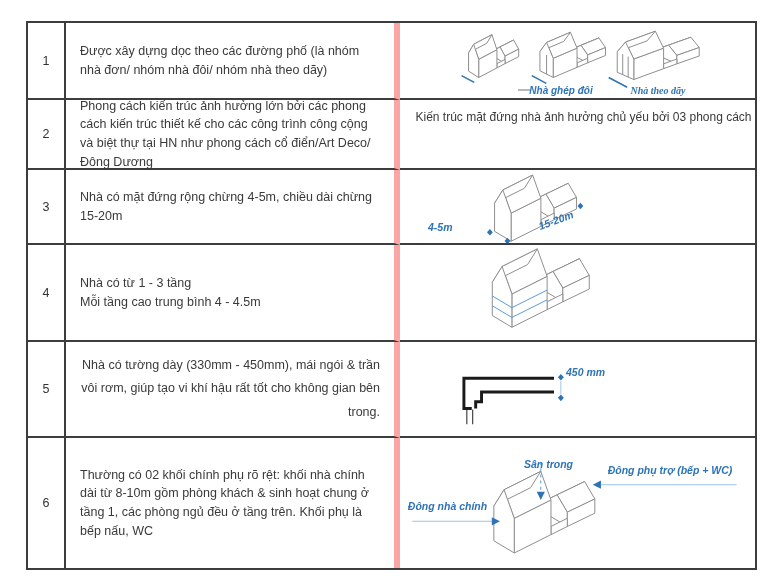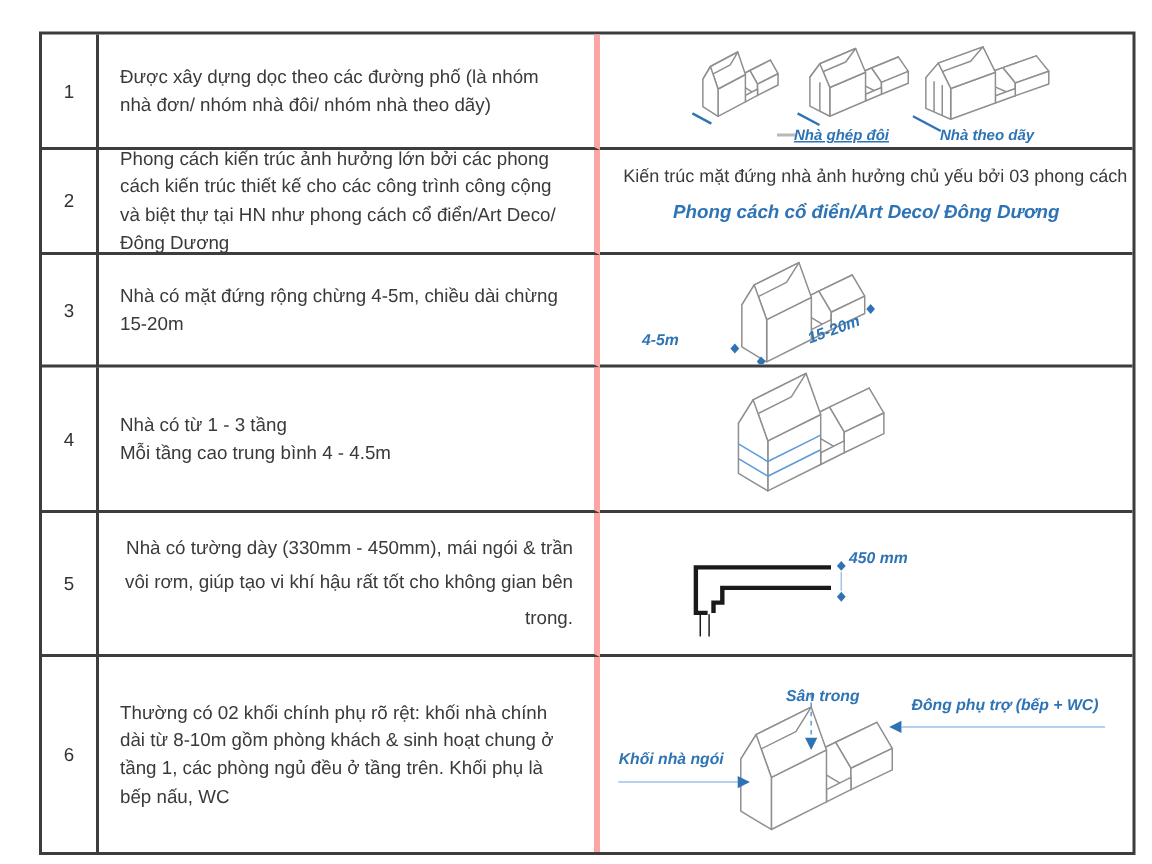--- a/index.html
+++ b/index.html
@@ -2,21 +2,21 @@
 <html><head>
 <meta charset="utf-8">
 <style>
   html,body{margin:0;padding:0;}
   body{width:768px;height:576px;background:#ffffff;font-family:"Liberation Sans",sans-serif;position:relative;overflow:hidden;}
   .table{position:absolute;left:26px;top:21px;width:727px;height:545px;border:2px solid #3d3d3d;display:grid;
          grid-template-columns:38px 334px 1fr;grid-template-rows:77px 70px 75px 97px 96px 1fr;background:#fff;}
   .cell{box-sizing:border-box;}
   .c1{border-right:2px solid #3d3d3d;display:flex;align-items:center;justify-content:center;
       font-size:12.5px;color:#333;}
-  .c2{border-right:4px solid #fca5a5;display:flex;align-items:center;padding:6px 14px;
+  .c2{border-right:6px solid #fca5a5;display:flex;align-items:center;padding:6px 14px;
       font-size:12.5px;line-height:1.5;color:#3a3a3a;white-space:pre-line;}
   .row-b{border-bottom:2px solid #3d3d3d;}
   .c2.sp{line-height:1.85;text-align:right;}
   .c3{position:relative;overflow:hidden;}
   .figsvg{position:absolute;left:0;top:0;width:100%;height:100%;}
   .house path{fill:#ffffff;stroke:#8f8f8f;stroke-width:1;stroke-linejoin:round;vector-effect:non-scaling-stroke;}
   .house line{stroke:#8f8f8f;stroke-width:1;vector-effect:non-scaling-stroke;}
   .divline{stroke:#8f8f8f;stroke-width:1;vector-effect:non-scaling-stroke;}
   .floorline{stroke:#5b9bd5;stroke-width:1;vector-effect:non-scaling-stroke;}
   .bluemark{stroke:#2e74b5;stroke-width:1.6;}
@@ -72,29 +72,28 @@
           <use href="#house-shape"></use>
         <line class="divline" x1="14.6" y1="84" x2="14.6" y2="50"></line>
         <line class="divline" x1="21.2" y1="88" x2="21.2" y2="54"></line>
         </g>
       <line class="bluemark" x1="55" y1="54" x2="68" y2="61"></line>
       <line class="bluemark" x1="127" y1="54" x2="142" y2="62"></line>
       <line class="bluemark" x1="206" y1="56" x2="225" y2="66"></line>
     </svg>
     <div class="bluelabel" style="left:46px;top:60px;width:74px;text-align:center;margin-top:24px;">Nhà đơn lẻ</div>
     <div class="dash" style="left:118px;top:66px;width:12px;"></div>
-    <div class="bluelabel" style="left:126px;top:62px;width:70px;text-align:center;text-decoration:underline;">Nhà ghép đôi</div>
-    <div class="bluelabel" style="left:222px;top:62px;width:72px;text-align:center;">Nhà theo dãy</div>
+    <div class="bluelabel" style="left:126px;top:62px;width:70px;text-align:center;">Nhà ghép đôi</div>
+    <div class="bluelabel" style="left:222px;top:62px;width:72px;text-align:center;font-family:Liberation Serif, serif;">Nhà theo dãy</div>
   </div>
 
   <div class="cell c1 row-b">2</div>
   <div class="cell c2 row-b">Phong cách kiến trúc ảnh hưởng lớn bởi các phong cách kiến trúc thiết kế cho các công trình công cộng và biệt thự tại HN như phong cách cổ điển/Art Deco/ Đông Dương</div>
   <div class="cell c3 row-b">
     <div class="fig2line1">Kiến trúc mặt đứng nhà ảnh hưởng chủ yếu bởi 03 phong cách</div>
-    <div class="fig2line2">Phong cách cổ điển/Art Deco/ Đông Dương</div>
   </div>
 
   <div class="cell c1 row-b">3</div>
   <div class="cell c2 row-b">Nhà có mặt đứng rộng chừng 4-5m, chiều dài chừng 15-20m</div>
   <div class="cell c3 row-b">
     <svg class="figsvg" viewBox="0 0 348 75">
       <g transform="translate(82,-5) scale(0.85)">
           <use href="#house-shape"></use>
         </g>
       <path class="diamond" transform="translate(84,64)" d="M0,-3.4 L3,0 L0,3.4 L-3,0 Z"></path>
@@ -144,16 +143,16 @@
         </g>
       <line class="dashlead" x1="138" y1="22" x2="138" y2="51"></line>
       <path class="arrow" d="M134,51 L142,51 L138,59 Z"></path>
       <line class="leader" x1="197" y1="44" x2="330" y2="44"></line>
       <path class="arrow" d="M189,44 L197,40 L197,48 Z"></path>
       <line class="leader" x1="12" y1="80" x2="90" y2="80"></line>
       <path class="arrow" d="M98,80 L90,76 L90,84 Z"></path>
     </svg>
     <div class="bluelabel md" style="left:103px;top:20px;width:70px;text-align:right;">Sân trong</div>
     <div class="bluelabel md" style="left:200px;top:26px;width:140px;text-align:center;">Đông phụ trợ (bếp + WC)</div>
-    <div class="bluelabel md" style="left:5px;top:62px;width:85px;text-align:center;">Khối nhà ngói</div>
+    <div class="bluelabel md" style="left:5px;top:62px;width:85px;text-align:center;">Đông nhà chính</div>
   </div>
 
 </div>
 
 </body></html>

